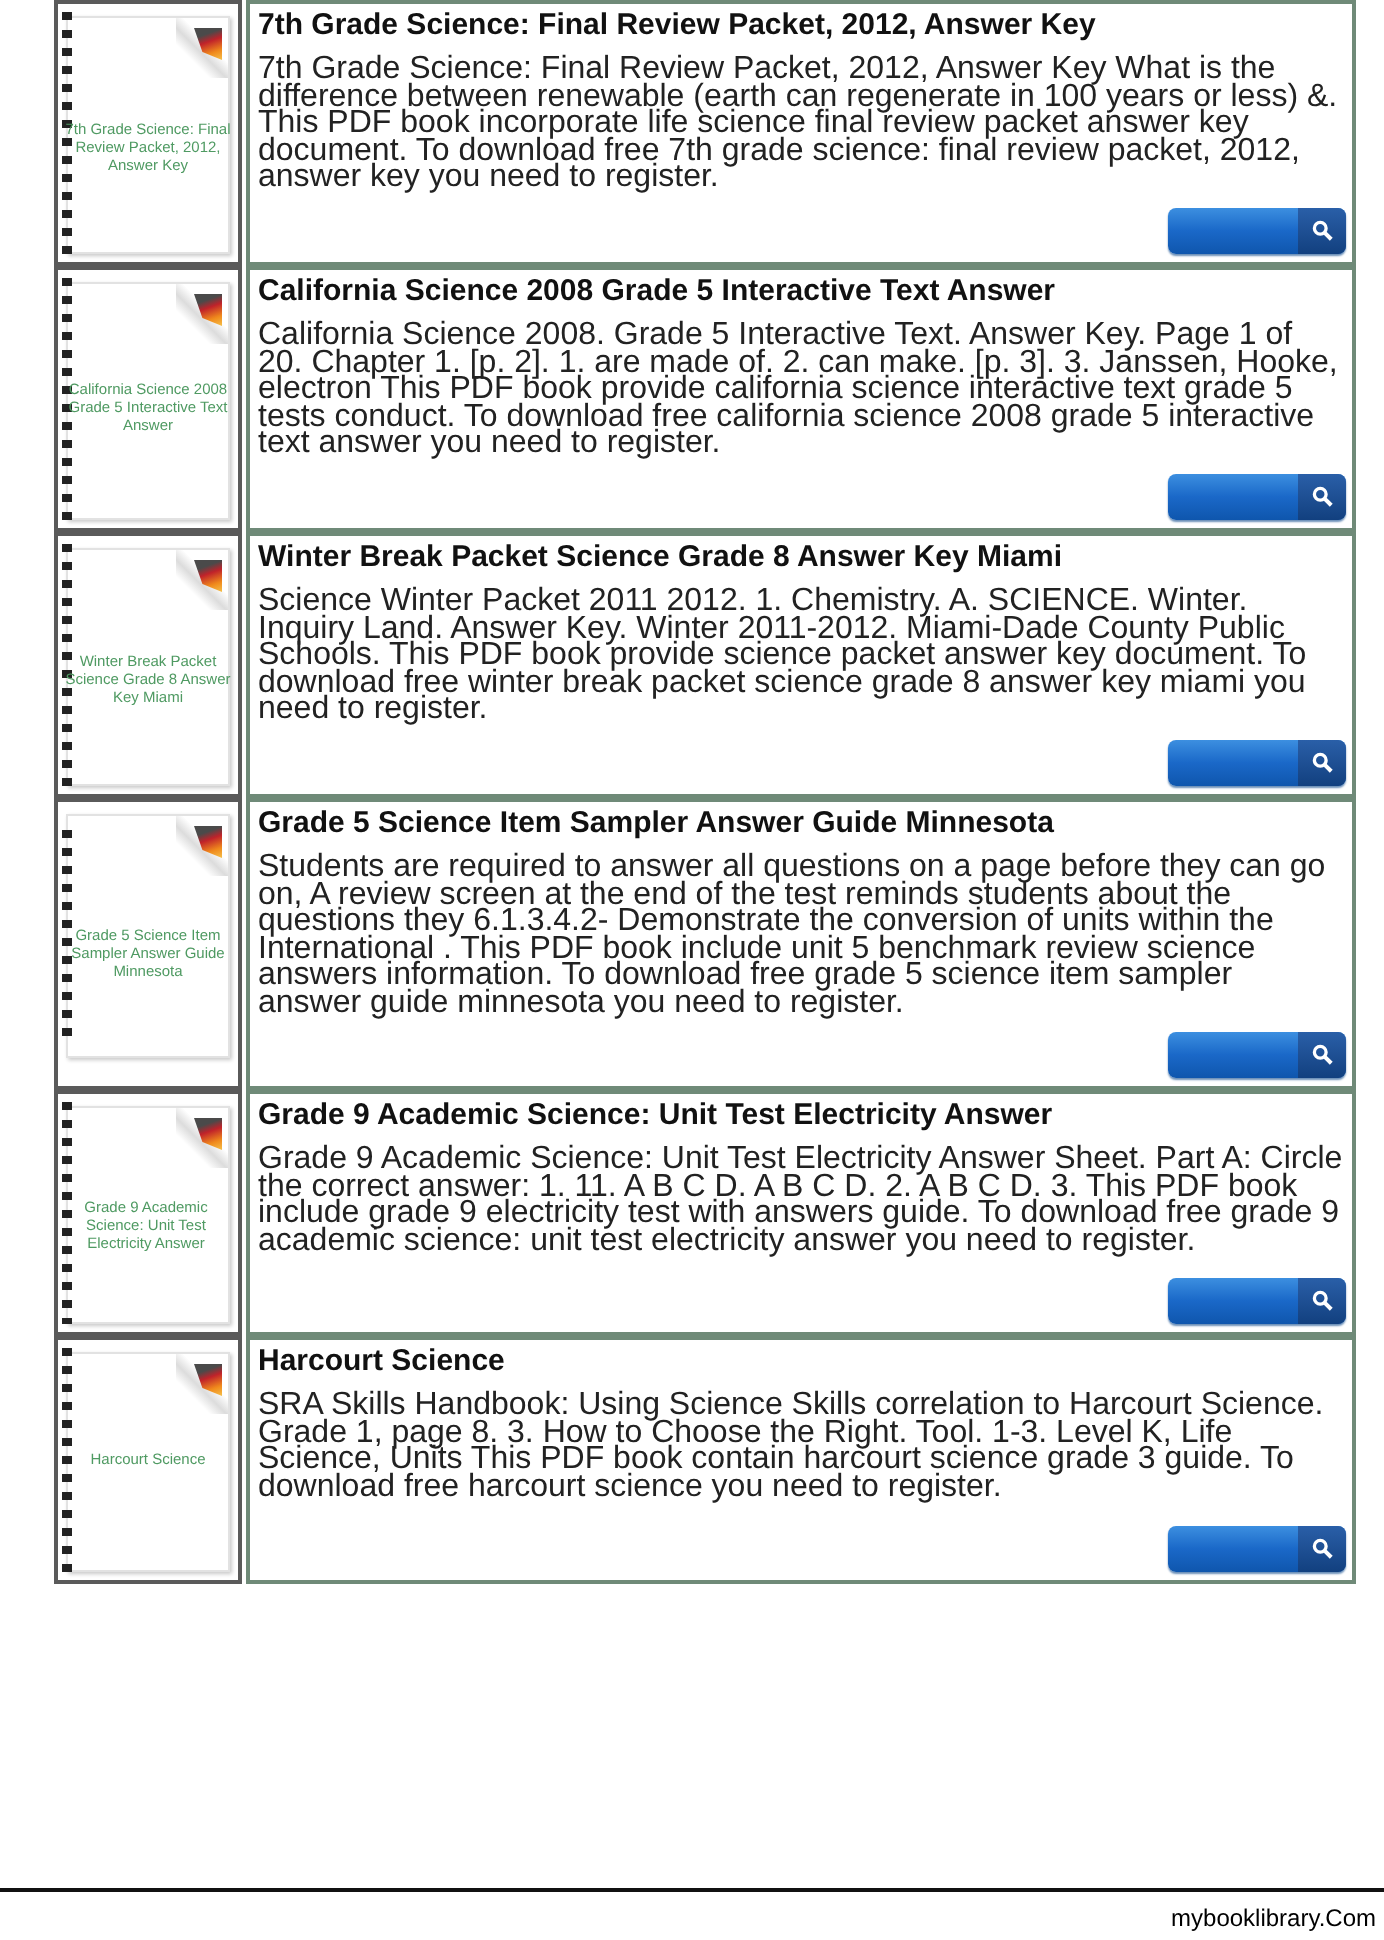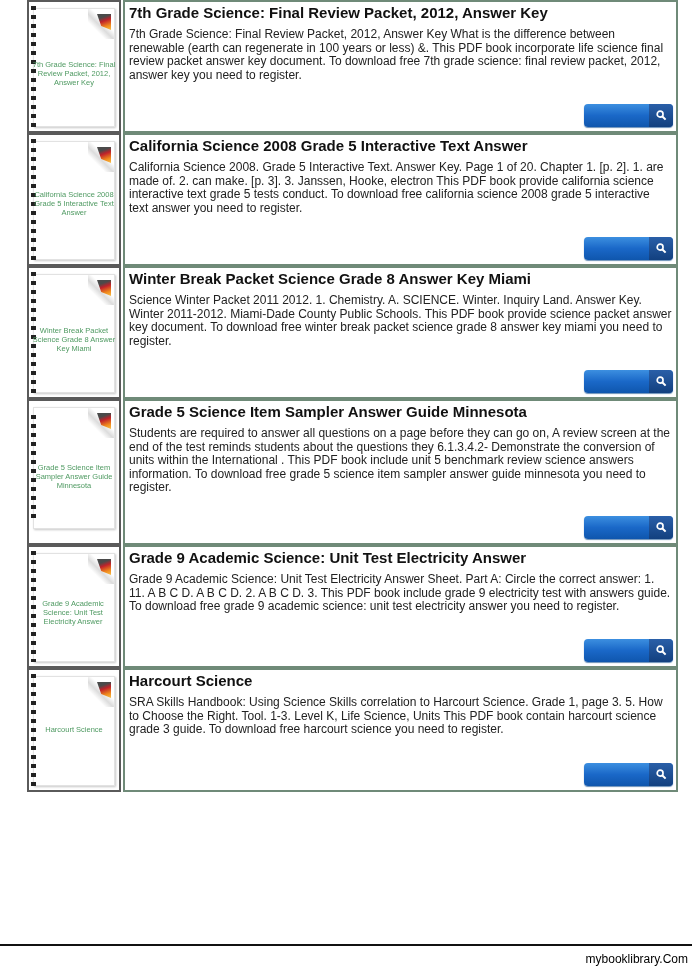--- a/index.html
+++ b/index.html
@@ -34,21 +34,21 @@
     .logo {
       position: absolute; right: 3px; top: 5px; width: 14px; height: 16px;
       background: linear-gradient(160deg, #4a4a4a 0%, #4a4a4a 25%, #c0222a 45%, #f08a1c 75%, #f5c04a 100%);
       clip-path: polygon(0 0, 100% 0, 100% 100%, 30% 75%);
     }
     .thumb-title {
       position: absolute; left: 2px; right: 2px; text-align: center;
       font-size: 7.5px; line-height: 9px; color: #4f9a62;
     }
     .title { font-size: 15px; font-weight: bold; margin: 0 0 6px 0; line-height: 18px; color: #111; }
-    .desc { font-size: 12px; line-height: 13.5px; color: #222; margin: 0; }
+    .desc { font-size: 16px; line-height: 13.5px; color: #222; margin: 0; }
     .view-btn {
       position: absolute; right: 3px; bottom: 4px; width: 89px; height: 23px;
       border-radius: 4px; display: flex; overflow: hidden;
       background: linear-gradient(to bottom, #3c8fe0 0%, #1a68c8 50%, #0f56ad 100%);
       box-shadow: 0 1px 1px #6a8fb8; cursor: pointer;
     }
     .view-btn .label {
       flex: 1; color: #fff; font-size: 9px; font-weight: bold; display: flex;
       align-items: center; justify-content: center; letter-spacing: 0.2px; margin-top: 48px;
     }
@@ -188,21 +188,21 @@
     <div class="thumb-cell">
       <div class="page">
         <div class="curl"></div>
         <div class="logo"></div>
       </div>
       <div class="spiral"></div>
       <div class="thumb-title" style="top:55px;">Harcourt Science</div>
     </div>
     <div class="content-cell">
       <div class="title">Harcourt Science</div>
-      <p class="desc">SRA Skills Handbook: Using Science Skills correlation to Harcourt Science. Grade 1, page 3. 5. How to Choose the Right. Tool. 1-3. Level K, Life Science, Units  This PDF book contain harcourt science grade 3 guide. To download free harcourt science you need to register.</p>
+      <p class="desc">SRA Skills Handbook: Using Science Skills correlation to Harcourt Science. Grade 1, page 8. 3. How to Choose the Right. Tool. 1-3. Level K, Life Science, Units  This PDF book contain harcourt science grade 3 guide. To download free harcourt science you need to register.</p>
       <div class="view-btn">
         <span class="label">VIEW PDF</span>
         <span class="mag">
           <svg width="11" height="11" viewBox="0 0 12 12">
               <circle cx="4.5" cy="4.5" r="3.2" fill="none" stroke="#fff" stroke-width="1.8"></circle>
               <line x1="7" y1="7" x2="10.5" y2="10.5" stroke="#fff" stroke-width="2.2"></line>
             </svg>
         </span>
       </div>
     </div>

